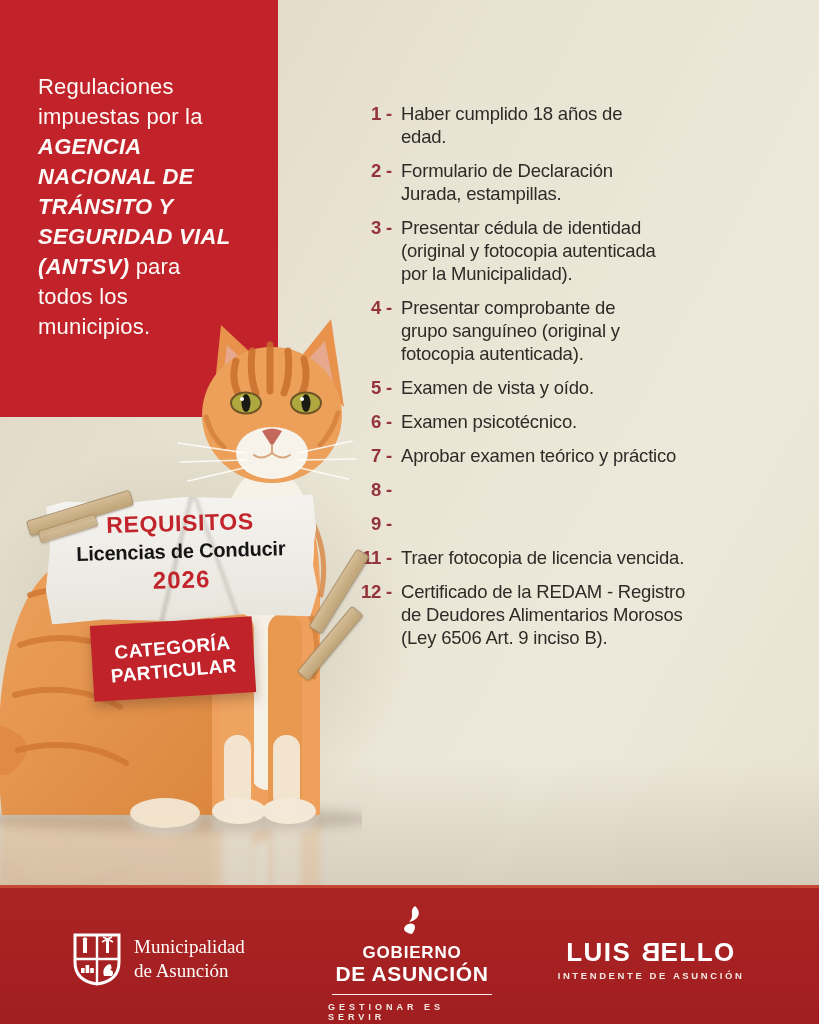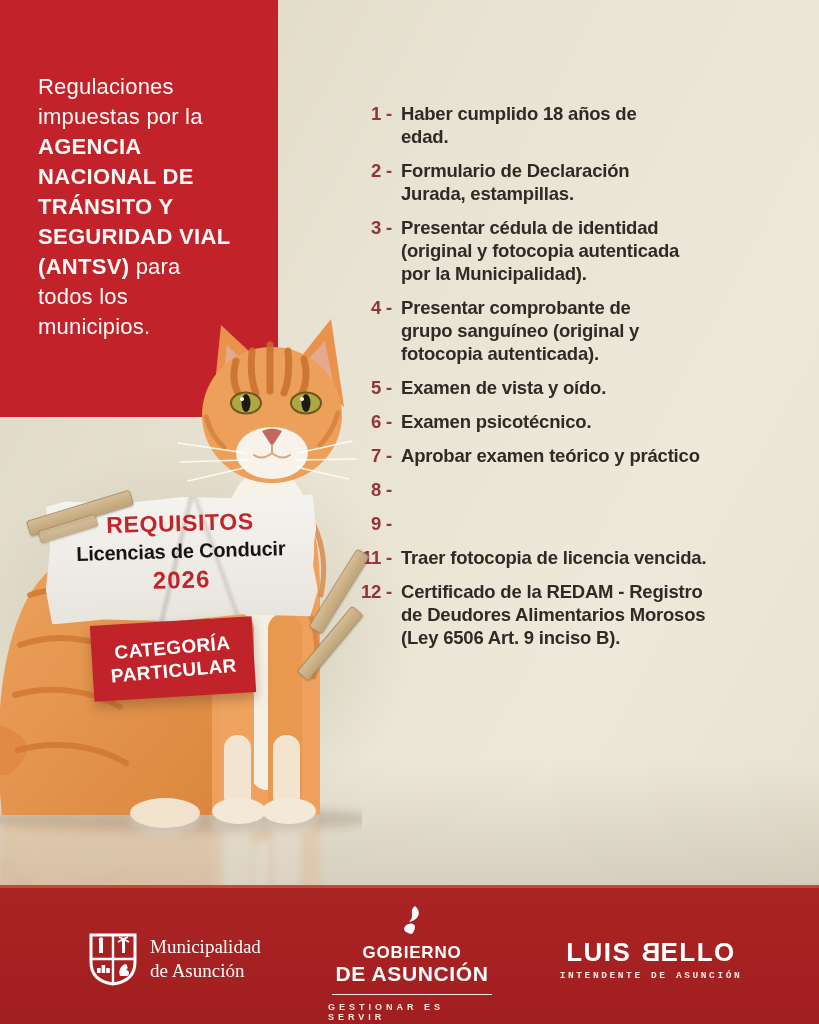--- a/index.html
+++ b/index.html
@@ -23,31 +23,31 @@
   
   .red-panel{
     position:absolute;left:0;top:0;width:278px;height:417px;
     background:#C2232B;z-index:1;box-sizing:border-box;
     padding:72px 20px 0 38px;
   }
   .red-panel p{
     margin:0;color:#FCF9F6;font-size:22px;line-height:30px;font-weight:400;
     white-space:pre-line;letter-spacing:.2px;
   }
-  .red-panel .seg-bold{font-weight:700;letter-spacing:.3px;}
+  .red-panel .seg-bold{font-weight:700;letter-spacing:.3px;font-style:italic;}
 
   
   .req-list{position:absolute;left:352px;top:102px;width:460px;z-index:3;}
   .req-row{display:flex;margin-bottom:11px;}
   .req-num{
     flex:0 0 40px;text-align:right;margin-right:9px;
     color:#93333A;font-weight:700;font-size:18.5px;line-height:23px;letter-spacing:-.2px;
   }
   .req-text{
-    color:#2E2B27;font-weight:700;font-size:18.5px;line-height:23px;
+    color:#2E2B27;font-weight:400;font-size:18.5px;line-height:23px;
     white-space:pre-line;letter-spacing:-.2px;
   }
 
   
   .cat{position:absolute;left:0;top:295px;width:362px;height:600px;z-index:2;}
 
   
   .paper{
     position:absolute;left:45px;top:497px;width:272px;height:124px;z-index:5;
     transform:rotate(-1.6deg);box-sizing:border-box;padding-top:11px;text-align:center;
@@ -82,34 +82,34 @@
     color:#FFFFFF;font-weight:700;font-size:19px;line-height:23px;letter-spacing:.4px;
     transform:rotate(-1.5deg);
   }
 
   
   .footer{
     position:absolute;left:0;top:885px;width:819px;height:139px;z-index:10;
     background:linear-gradient(#AB2424,#A11E20);
     border-top:3px solid #C64733;box-sizing:border-box;
   }
-  .muni{position:absolute;left:88px;top:44px;display:flex;align-items:center;}
+  .muni{position:absolute;left:72px;top:44px;display:flex;align-items:center;}
   .muni-text{
     margin-left:12px;color:#FDFCFA;font-family:"Liberation Serif",serif;
     font-size:19px;line-height:24px;
   }
   .gov{position:absolute;left:328px;top:18px;width:168px;display:flex;flex-direction:column;align-items:center;justify-content:space-between;}
   .gov-line1{color:#fff;font-weight:700;font-size:17px;letter-spacing:.8px;line-height:19px;margin-top:5px;}
   .gov-line2{color:#fff;font-weight:700;font-size:21px;letter-spacing:.6px;line-height:24px;}
   .gov-rule{width:160px;border-top:1.5px solid rgba(255,255,255,.92);margin-top:8px;}
   .gov-tag{color:#F4E9E2;font-weight:700;font-size:9px;letter-spacing:4px;margin-top:7px;}
   .bello{position:absolute;left:560px;top:50px;width:182px;display:flex;flex-direction:column;align-items:center;}
   .bello-name{color:#fff;font-weight:700;font-size:26px;letter-spacing:1.5px;line-height:28px;white-space:nowrap;}
   .mirror-b{display:inline-block;transform:scaleX(-1);}
-  .bello-sub{color:#F4E9E2;font-weight:700;font-size:9.5px;letter-spacing:2.6px;margin-top:4px;white-space:nowrap;font-family:Liberation Mono, monospace;}
+  .bello-sub{color:#F4E9E2;font-weight:700;font-size:9.5px;letter-spacing:2.6px;margin-top:4px;white-space:nowrap;}
 </style>
 </head>
 <body>
 
 <div class="canvas">
   <div class="backdrop"></div>
   <div class="floor"></div>
 
   <div class="red-panel">
     <p><span>Regulaciones

